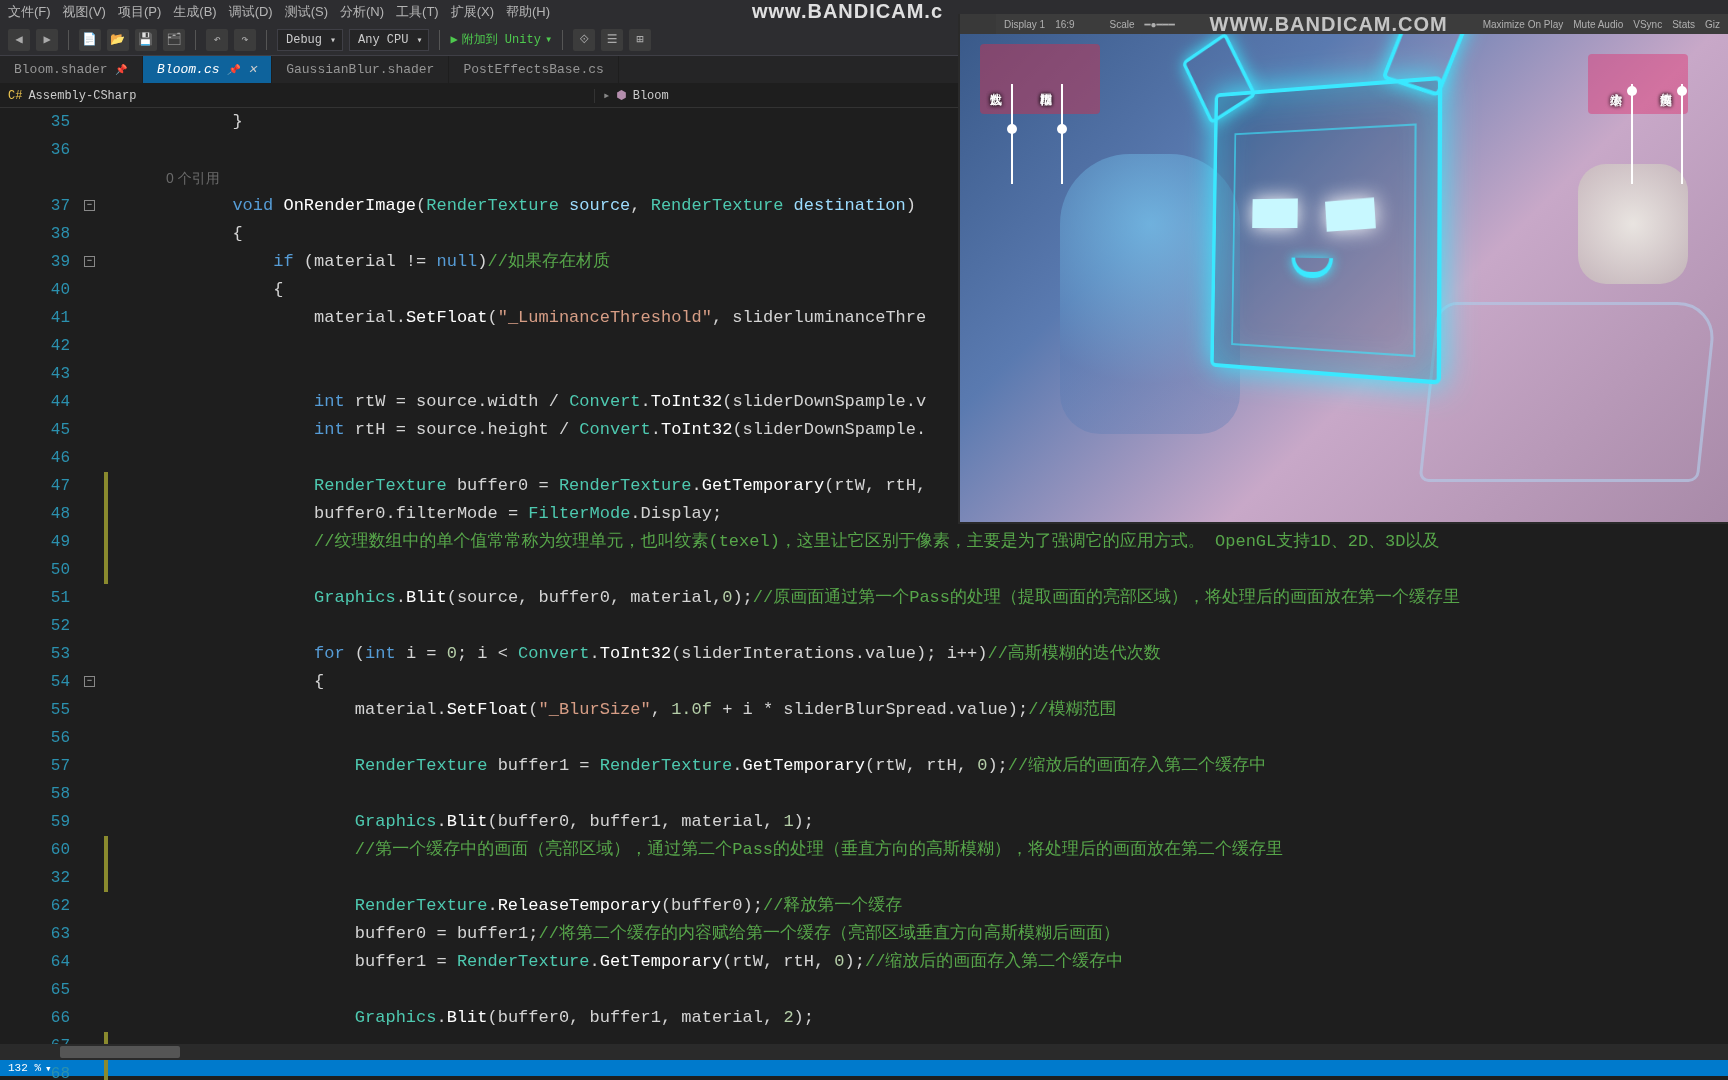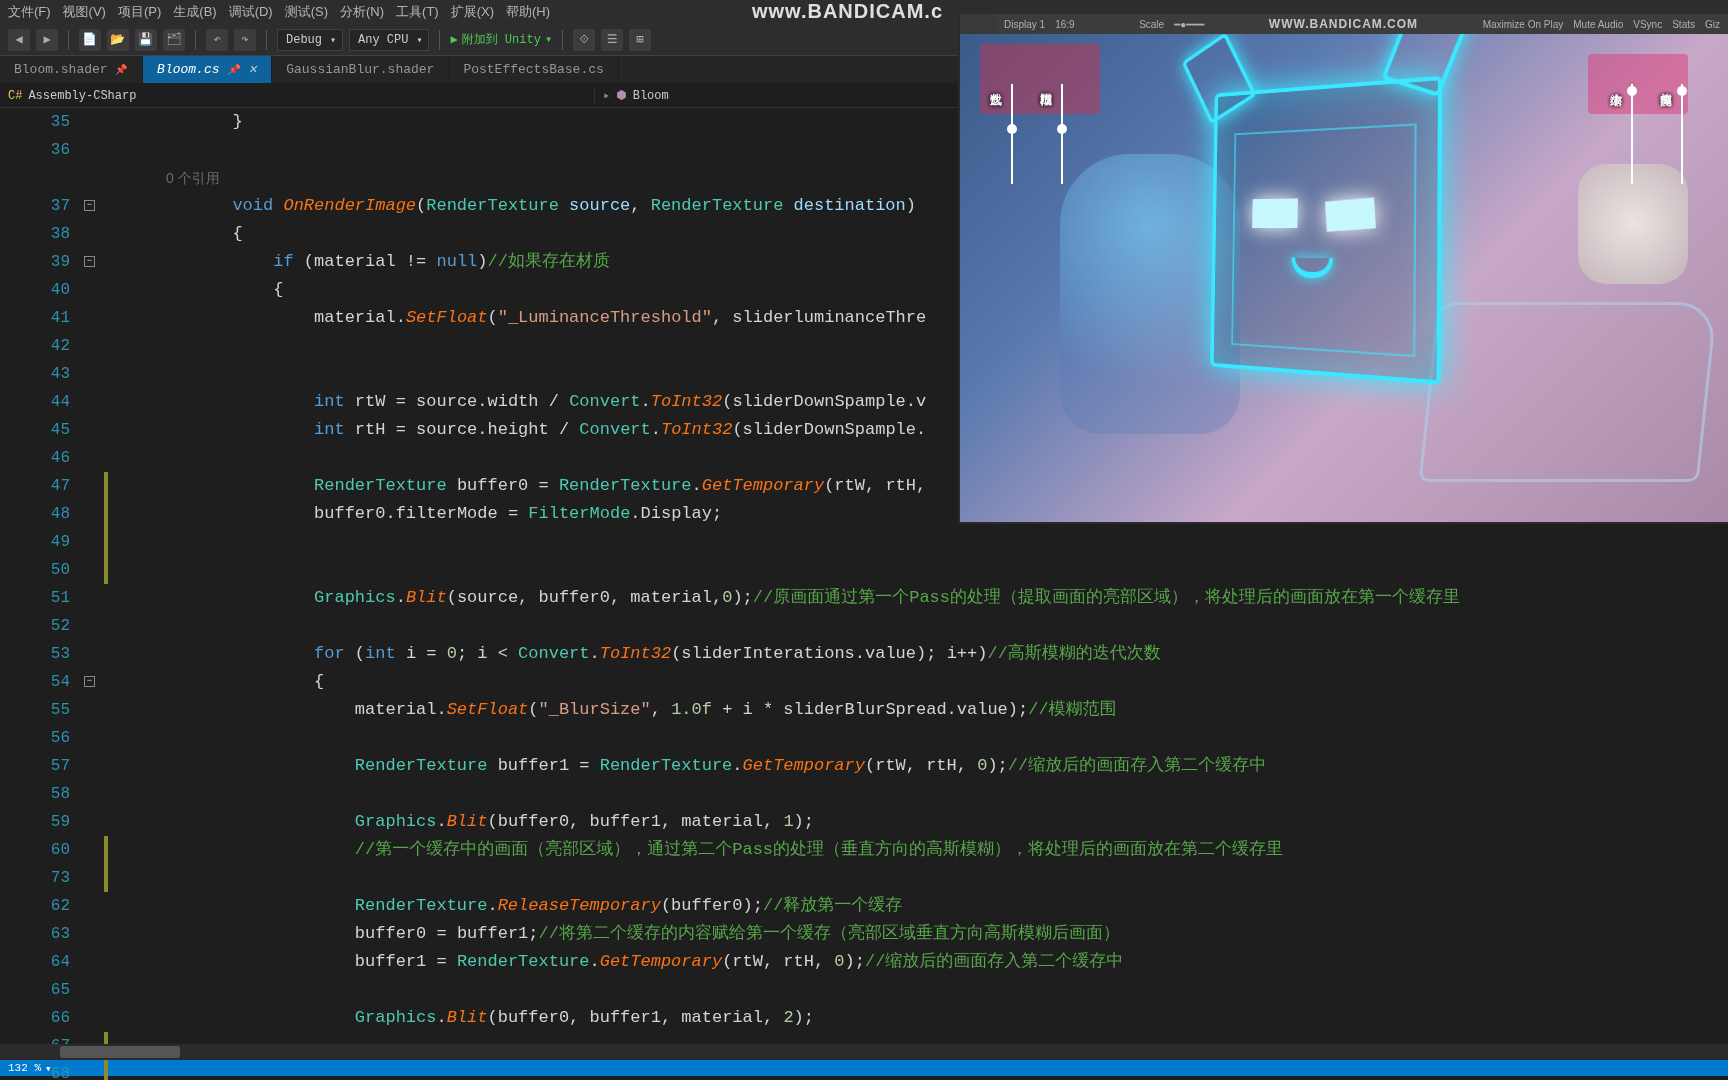--- a/index.html
+++ b/index.html
@@ -134,21 +134,21 @@
 .line { height: 28px; line-height: 28px; white-space: pre; }
 .ln { height: 28px; line-height: 28px; }
 .ref-hint {
   color: #6a6a6a;
   font-size: 14px;
   padding-left: 56px;
   font-family: 'Microsoft YaHei', sans-serif;
 }
 .kw { color: #569cd6; }
 .type { color: #4ec9b0; }
-.method { color: #f97316; font-style: italic; }
+.method { color: #ffffff; }
 .param { color: #9cdcfe; }
 .str { color: #d69d85; }
 .num { color: #b5cea8; }
 .comment { color: #57a64a; }
 .ident { color: #d4d4d4; }
 .prop { color: #d4d4d4; }
 .text { color: #d4d4d4; }
 
 .statusbar {
   height: 16px;
@@ -281,21 +281,21 @@
 .watermark {
   position: absolute;
   top: 0;
   color: #fff;
   font-family: Arial, sans-serif;
   font-size: 20px;
   font-weight: bold;
   opacity: 0.85;
 }
 .wm1 { left: 752px; letter-spacing: 1px; }
-.wm2 { right: 166px; font-size: 12px; letter-spacing: 1px; top: 3px; }
+.wm2 { right: 166px; font-size: 20px; letter-spacing: 1px; top: 3px; }
 .bg-poster {
   position: absolute;
   background: rgba(200,50,80,0.5);
   border-radius: 4px;
 }
 .bg-char {
   position: absolute;
   left: 100px; top: 120px;
   width: 180px; height: 280px;
   background: radial-gradient(circle at 50% 25%, rgba(120,200,240,0.7), rgba(80,120,180,0.3) 70%);
@@ -408,21 +408,21 @@
       <div class="ln">51</div>
       <div class="ln">52</div>
       <div class="ln">53</div>
       <div class="ln">54</div>
       <div class="ln">55</div>
       <div class="ln">56</div>
       <div class="ln">57</div>
       <div class="ln">58</div>
       <div class="ln">59</div>
       <div class="ln">60</div>
-      <div class="ln">73</div>
+      <div class="ln">32</div>
       <div class="ln">62</div>
       <div class="ln">63</div>
       <div class="ln">64</div>
       <div class="ln">65</div>
       <div class="ln">66</div>
       <div class="ln">67</div>
       <div class="ln">68</div>
     </div>
   <div class="fold-strip" id="foldstrip">
       <div class="fold-box" style="top: 92px;">−</div>
@@ -443,21 +443,21 @@
       <div class="line"><span class="text">                </span><span class="kw">if</span><span class="text"> (</span><span class="ident">material</span><span class="text"> != </span><span class="kw">null</span><span class="text">)</span><span class="comment">//如果存在材质</span></div>
       <div class="line">                {</div>
       <div class="line"><span class="text">                    </span><span class="ident">material</span><span class="text">.</span><span class="method">SetFloat</span><span class="text">(</span><span class="str">"_LuminanceThreshold"</span><span class="text">, </span><span class="ident">sliderluminanceThre</span></div>
       <div class="line"></div>
       <div class="line"></div>
       <div class="line"><span class="text">                    </span><span class="kw">int</span><span class="text"> </span><span class="ident">rtW</span><span class="text"> = </span><span class="ident">source</span><span class="text">.</span><span class="prop">width</span><span class="text"> / </span><span class="type">Convert</span><span class="text">.</span><span class="method">ToInt32</span><span class="text">(</span><span class="ident">sliderDownSpample</span><span class="text">.v</span></div>
       <div class="line"><span class="text">                    </span><span class="kw">int</span><span class="text"> </span><span class="ident">rtH</span><span class="text"> = </span><span class="ident">source</span><span class="text">.</span><span class="prop">height</span><span class="text"> / </span><span class="type">Convert</span><span class="text">.</span><span class="method">ToInt32</span><span class="text">(</span><span class="ident">sliderDownSpample</span><span class="text">.</span></div>
       <div class="line"></div>
       <div class="line"><span class="text">                    </span><span class="type">RenderTexture</span><span class="text"> </span><span class="ident">buffer0</span><span class="text"> = </span><span class="type">RenderTexture</span><span class="text">.</span><span class="method">GetTemporary</span><span class="text">(</span><span class="ident">rtW</span><span class="text">, </span><span class="ident">rtH</span><span class="text">,</span></div>
       <div class="line"><span class="text">                    </span><span class="ident">buffer0</span><span class="text">.</span><span class="prop">filterMode</span><span class="text"> = </span><span class="type">FilterMode</span><span class="text">.</span><span class="ident">Display</span><span class="text">;</span></div>
-      <div class="line"><span class="text">                    </span></div>
+      <div class="line"><span class="text">                    </span><span class="comment">//纹理数组中的单个值常常称为纹理单元，也叫纹素(texel)，这里让它区别于像素，主要是为了强调它的应用方式。 OpenGL支持1D、2D、3D以及</span></div>
       <div class="line"></div>
       <div class="line"><span class="text">                    </span><span class="type">Graphics</span><span class="text">.</span><span class="method">Blit</span><span class="text">(</span><span class="ident">source</span><span class="text">, </span><span class="ident">buffer0</span><span class="text">, </span><span class="ident">material</span><span class="text">,</span><span class="num">0</span><span class="text">);</span><span class="comment">//原画面通过第一个Pass的处理（提取画面的亮部区域），将处理后的画面放在第一个缓存里</span></div>
       <div class="line"></div>
       <div class="line"><span class="text">                    </span><span class="kw">for</span><span class="text"> (</span><span class="kw">int</span><span class="text"> </span><span class="ident">i</span><span class="text"> = </span><span class="num">0</span><span class="text">; </span><span class="ident">i</span><span class="text"> &lt; </span><span class="type">Convert</span><span class="text">.</span><span class="method">ToInt32</span><span class="text">(</span><span class="ident">sliderInterations</span><span class="text">.</span><span class="prop">value</span><span class="text">); </span><span class="ident">i</span><span class="text">++)</span><span class="comment">//高斯模糊的迭代次数</span></div>
       <div class="line">                    {</div>
       <div class="line"><span class="text">                        </span><span class="ident">material</span><span class="text">.</span><span class="method">SetFloat</span><span class="text">(</span><span class="str">"_BlurSize"</span><span class="text">, </span><span class="num">1.0f</span><span class="text"> + </span><span class="ident">i</span><span class="text"> * </span><span class="ident">sliderBlurSpread</span><span class="text">.</span><span class="prop">value</span><span class="text">);</span><span class="comment">//模糊范围</span></div>
       <div class="line"></div>
       <div class="line"><span class="text">                        </span><span class="type">RenderTexture</span><span class="text"> </span><span class="ident">buffer1</span><span class="text"> = </span><span class="type">RenderTexture</span><span class="text">.</span><span class="method">GetTemporary</span><span class="text">(</span><span class="ident">rtW</span><span class="text">, </span><span class="ident">rtH</span><span class="text">, </span><span class="num">0</span><span class="text">);</span><span class="comment">//缩放后的画面存入第二个缓存中</span></div>
       <div class="line"></div>
       <div class="line"><span class="text">                        </span><span class="type">Graphics</span><span class="text">.</span><span class="method">Blit</span><span class="text">(</span><span class="ident">buffer0</span><span class="text">, </span><span class="ident">buffer1</span><span class="text">, </span><span class="ident">material</span><span class="text">, </span><span class="num">1</span><span class="text">);</span></div>

